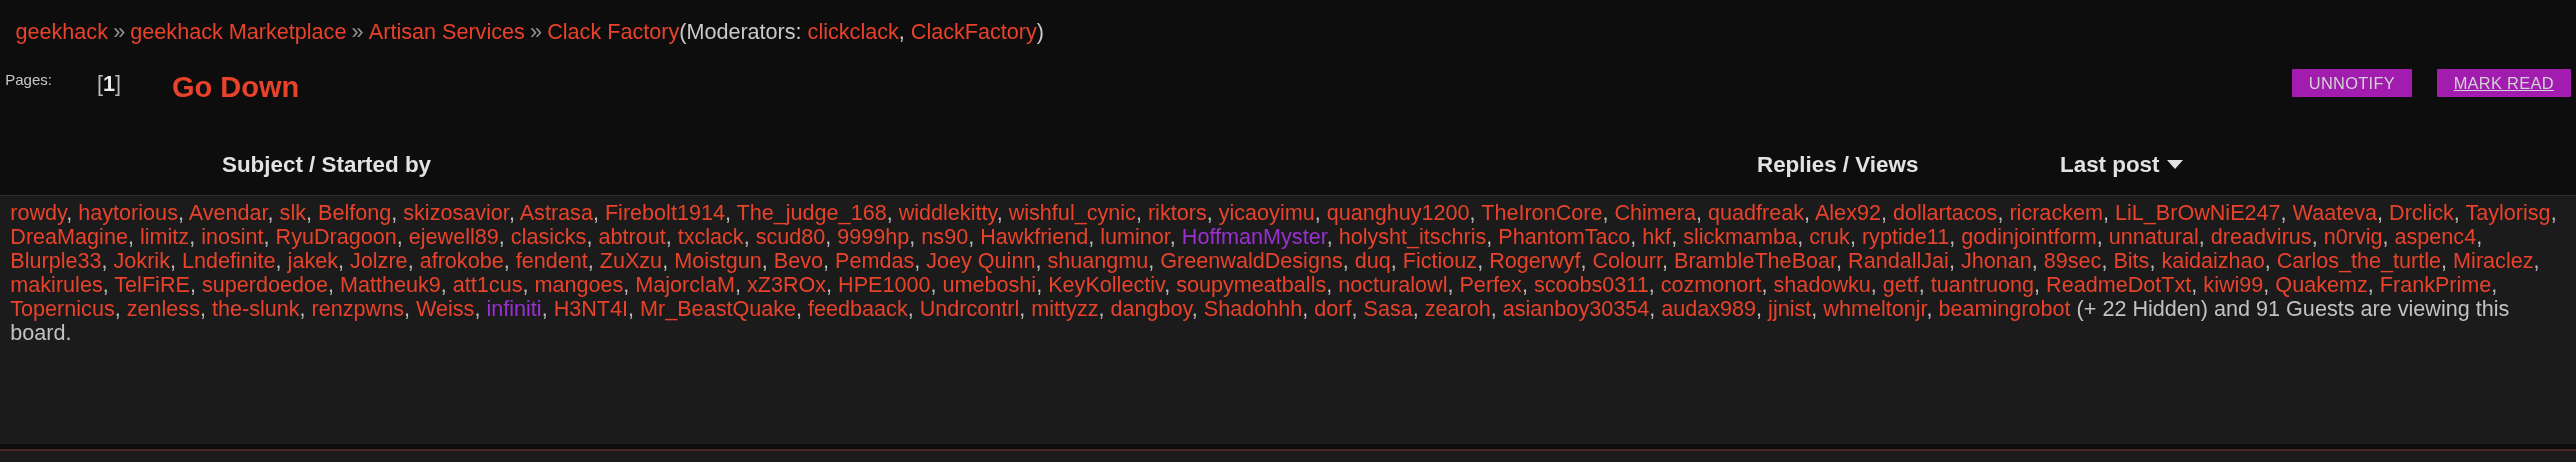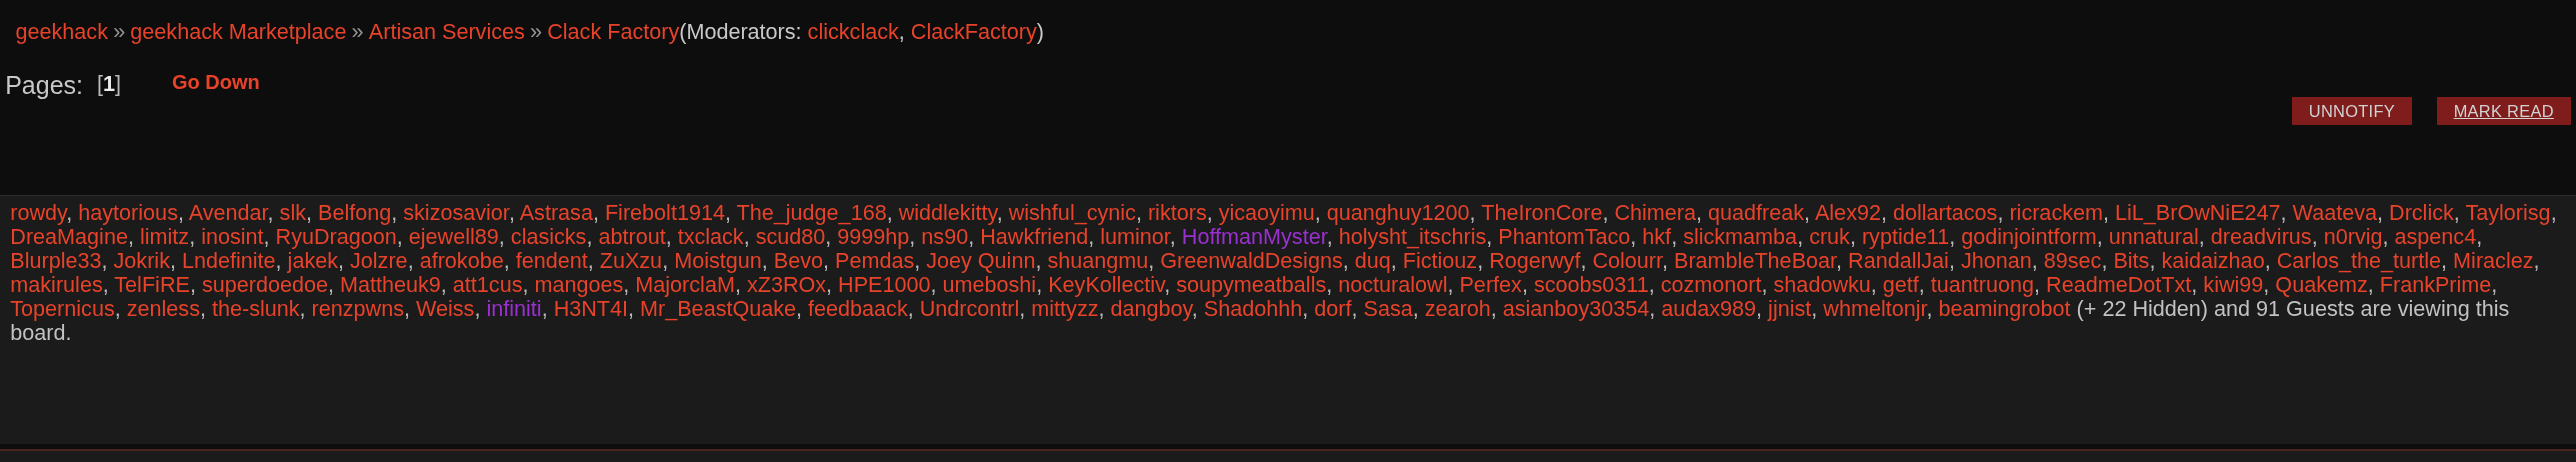--- a/index.html
+++ b/index.html
@@ -22,42 +22,41 @@
   .breadcrumb a{color:#e8432a;text-decoration:none;}
   .breadcrumb .sep{color:#8f9296;padding:0 5.2px;}
   .breadcrumb .mods{color:#c9c9c9;}
 
   
   .pagesrow{
     position:absolute;left:0;top:62px;width:2576px;height:40px;
   }
   .pages-label{
     position:absolute;left:5.2px;top:8.6px;
-    font-size:25px;color:#c8c8c8;white-space:nowrap;
+    font-size:15px;color:#c8c8c8;white-space:nowrap;
   }
   .pages-num{
     position:absolute;left:97px;top:8.6px;
     font-size:21.6px;color:#b9b9b9;white-space:nowrap;
   }
   .pages-num b{color:#eaeaea;font-weight:bold;}
   .godown{
     position:absolute;left:172px;top:8.6px;
-    font-size:20px;font-weight:bold;color:#e8432a;
+    font-size:29px;font-weight:bold;color:#e8432a;
     text-decoration:none;white-space:nowrap;
   }
   .btn{
     position:absolute;top:7px;
     height:28px;line-height:28px;
-    background:#7f1d1d;color:#d2d2d2;
+    background:#a21caf;color:#d2d2d2;
     font-size:16.4px;letter-spacing:0.3px;
     padding:0 17px;white-space:nowrap;
     border:0;border-radius:0.9px;
     font-family:"Liberation Sans","DejaVu Sans",sans-serif;
     cursor:pointer;
-    margin-top:28px;
   }
   .btn-unnotify{right:164px;}
   .btn-markread{right:5.2px;text-decoration:underline;}
 
   
   .theadrow{
     position:absolute;left:0;top:140px;width:2576px;height:45px;
     background:#0d0d0d;
   }
   .th{
@@ -116,20 +115,25 @@
   </div>
 
   <div class="pagesrow">
     <span class="pages-label">Pages:</span>
     <span class="pages-num">[<b>1</b>]</span>
     <a class="godown" href="#">Go Down</a>
     <button class="btn btn-unnotify">UNNOTIFY</button>
     <button class="btn btn-markread">MARK READ</button>
   </div>
 
+  <div class="theadrow">
+    <span class="th th-subject">Subject / Started by</span>
+    <span class="th th-replies">Replies / Views</span>
+    <span class="th th-lastpost"><span>Last post</span><span class="caret"></span></span>
+  </div>
 
   <div class="userspanel">
     <div class="userlines" id="userlines"><a href="#" class="u">rowdy</a><span class="sep">, </span><a href="#" class="u">haytorious</a><span class="sep">, </span><a href="#" class="u">Avendar</a><span class="sep">, </span><a href="#" class="u">slk</a><span class="sep">, </span><a href="#" class="u">Belfong</a><span class="sep">, </span><a href="#" class="u">skizosavior</a><span class="sep">, </span><a href="#" class="u">Astrasa</a><span class="sep">, </span><a href="#" class="u">Firebolt1914</a><span class="sep">, </span><a href="#" class="u">The_judge_168</a><span class="sep">, </span><a href="#" class="u">widdlekitty</a><span class="sep">, </span><a href="#" class="u">wishful_cynic</a><span class="sep">, </span><a href="#" class="u">riktors</a><span class="sep">, </span><a href="#" class="u">yicaoyimu</a><span class="sep">, </span><a href="#" class="u">quanghuy1200</a><span class="sep">, </span><a href="#" class="u">TheIronCore</a><span class="sep">, </span><a href="#" class="u">Chimera</a><span class="sep">, </span><a href="#" class="u">quadfreak</a><span class="sep">, </span><a href="#" class="u">Alex92</a><span class="sep">, </span><a href="#" class="u">dollartacos</a><span class="sep">, </span><a href="#" class="u">ricrackem</a><span class="sep">, </span><a href="#" class="u">LiL_BrOwNiE247</a><span class="sep">, </span><a href="#" class="u">Waateva</a><span class="sep">, </span><a href="#" class="u">Drclick</a><span class="sep">, </span><a href="#" class="u">Taylorisg</a><span class="sep">, </span><a href="#" class="u">DreaMagine</a><span class="sep">, </span><a href="#" class="u">limitz</a><span class="sep">, </span><a href="#" class="u">inosint</a><span class="sep">, </span><a href="#" class="u">RyuDragoon</a><span class="sep">, </span><a href="#" class="u">ejewell89</a><span class="sep">, </span><a href="#" class="u">clasicks</a><span class="sep">, </span><a href="#" class="u">abtrout</a><span class="sep">, </span><a href="#" class="u">txclack</a><span class="sep">, </span><a href="#" class="u">scud80</a><span class="sep">, </span><a href="#" class="u">9999hp</a><span class="sep">, </span><a href="#" class="u">ns90</a><span class="sep">, </span><a href="#" class="u">Hawkfriend</a><span class="sep">, </span><a href="#" class="u">luminor</a><span class="sep">, </span><a href="#" class="u purple">HoffmanMyster</a><span class="sep">, </span><a href="#" class="u">holysht_itschris</a><span class="sep">, </span><a href="#" class="u">PhantomTaco</a><span class="sep">, </span><a href="#" class="u">hkf</a><span class="sep">, </span><a href="#" class="u">slickmamba</a><span class="sep">, </span><a href="#" class="u">cruk</a><span class="sep">, </span><a href="#" class="u">ryptide11</a><span class="sep">, </span><a href="#" class="u">godinjointform</a><span class="sep">, </span><a href="#" class="u">unnatural</a><span class="sep">, </span><a href="#" class="u">dreadvirus</a><span class="sep">, </span><a href="#" class="u">n0rvig</a><span class="sep">, </span><a href="#" class="u">aspenc4</a><span class="sep">, </span><a href="#" class="u">Blurple33</a><span class="sep">, </span><a href="#" class="u">Jokrik</a><span class="sep">, </span><a href="#" class="u">Lndefinite</a><span class="sep">, </span><a href="#" class="u">jakek</a><span class="sep">, </span><a href="#" class="u">Jolzre</a><span class="sep">, </span><a href="#" class="u">afrokobe</a><span class="sep">, </span><a href="#" class="u">fendent</a><span class="sep">, </span><a href="#" class="u">ZuXzu</a><span class="sep">, </span><a href="#" class="u">Moistgun</a><span class="sep">, </span><a href="#" class="u">Bevo</a><span class="sep">, </span><a href="#" class="u">Pemdas</a><span class="sep">, </span><a href="#" class="u">Joey Quinn</a><span class="sep">, </span><a href="#" class="u">shuangmu</a><span class="sep">, </span><a href="#" class="u">GreenwaldDesigns</a><span class="sep">, </span><a href="#" class="u">duq</a><span class="sep">, </span><a href="#" class="u">Fictiouz</a><span class="sep">, </span><a href="#" class="u">Rogerwyf</a><span class="sep">, </span><a href="#" class="u">Colourr</a><span class="sep">, </span><a href="#" class="u">BrambleTheBoar</a><span class="sep">, </span><a href="#" class="u">RandallJai</a><span class="sep">, </span><a href="#" class="u">Jhonan</a><span class="sep">, </span><a href="#" class="u">89sec</a><span class="sep">, </span><a href="#" class="u">Bits</a><span class="sep">, </span><a href="#" class="u">kaidaizhao</a><span class="sep">, </span><a href="#" class="u">Carlos_the_turtle</a><span class="sep">, </span><a href="#" class="u">Miraclez</a><span class="sep">, </span><a href="#" class="u">makirules</a><span class="sep">, </span><a href="#" class="u">TelFiRE</a><span class="sep">, </span><a href="#" class="u">superdoedoe</a><span class="sep">, </span><a href="#" class="u">Mattheuk9</a><span class="sep">, </span><a href="#" class="u">att1cus</a><span class="sep">, </span><a href="#" class="u">mangoes</a><span class="sep">, </span><a href="#" class="u">MajorclaM</a><span class="sep">, </span><a href="#" class="u">xZ3ROx</a><span class="sep">, </span><a href="#" class="u">HPE1000</a><span class="sep">, </span><a href="#" class="u">umeboshi</a><span class="sep">, </span><a href="#" class="u">KeyKollectiv</a><span class="sep">, </span><a href="#" class="u">soupymeatballs</a><span class="sep">, </span><a href="#" class="u">nocturalowl</a><span class="sep">, </span><a href="#" class="u">Perfex</a><span class="sep">, </span><a href="#" class="u">scoobs0311</a><span class="sep">, </span><a href="#" class="u">cozmonort</a><span class="sep">, </span><a href="#" class="u">shadowku</a><span class="sep">, </span><a href="#" class="u">getf</a><span class="sep">, </span><a href="#" class="u">tuantruong</a><span class="sep">, </span><a href="#" class="u">ReadmeDotTxt</a><span class="sep">, </span><a href="#" class="u">kiwi99</a><span class="sep">, </span><a href="#" class="u">Quakemz</a><span class="sep">, </span><a href="#" class="u">FrankPrime</a><span class="sep">, </span><a href="#" class="u">Topernicus</a><span class="sep">, </span><a href="#" class="u">zenless</a><span class="sep">, </span><a href="#" class="u">the-slunk</a><span class="sep">, </span><a href="#" class="u">renzpwns</a><span class="sep">, </span><a href="#" class="u">Weiss</a><span class="sep">, </span><a href="#" class="u purple">infiniti</a><span class="sep">, </span><a href="#" class="u">H3NT4I</a><span class="sep">, </span><a href="#" class="u">Mr_BeastQuake</a><span class="sep">, </span><a href="#" class="u">feedbaack</a><span class="sep">, </span><a href="#" class="u">Undrcontrl</a><span class="sep">, </span><a href="#" class="u">mittyzz</a><span class="sep">, </span><a href="#" class="u">dangboy</a><span class="sep">, </span><a href="#" class="u">Shadohhh</a><span class="sep">, </span><a href="#" class="u">dorf</a><span class="sep">, </span><a href="#" class="u">Sasa</a><span class="sep">, </span><a href="#" class="u">zearoh</a><span class="sep">, </span><a href="#" class="u">asianboy30354</a><span class="sep">, </span><a href="#" class="u">audax989</a><span class="sep">, </span><a href="#" class="u">jjnist</a><span class="sep">, </span><a href="#" class="u">whmeltonjr</a><span class="sep">, </span><a href="#" class="u">beamingrobot</a><span class="tail"> (+ 22 Hidden) and 91 Guests are viewing this board.</span></div>
   </div>
 
   <div class="bottomrule">
     <span class="tick" style="left:0px;"></span>
     <span class="tick" style="left:741px;"></span>
     <span class="tick" style="left:1466px;"></span>
   </div>

